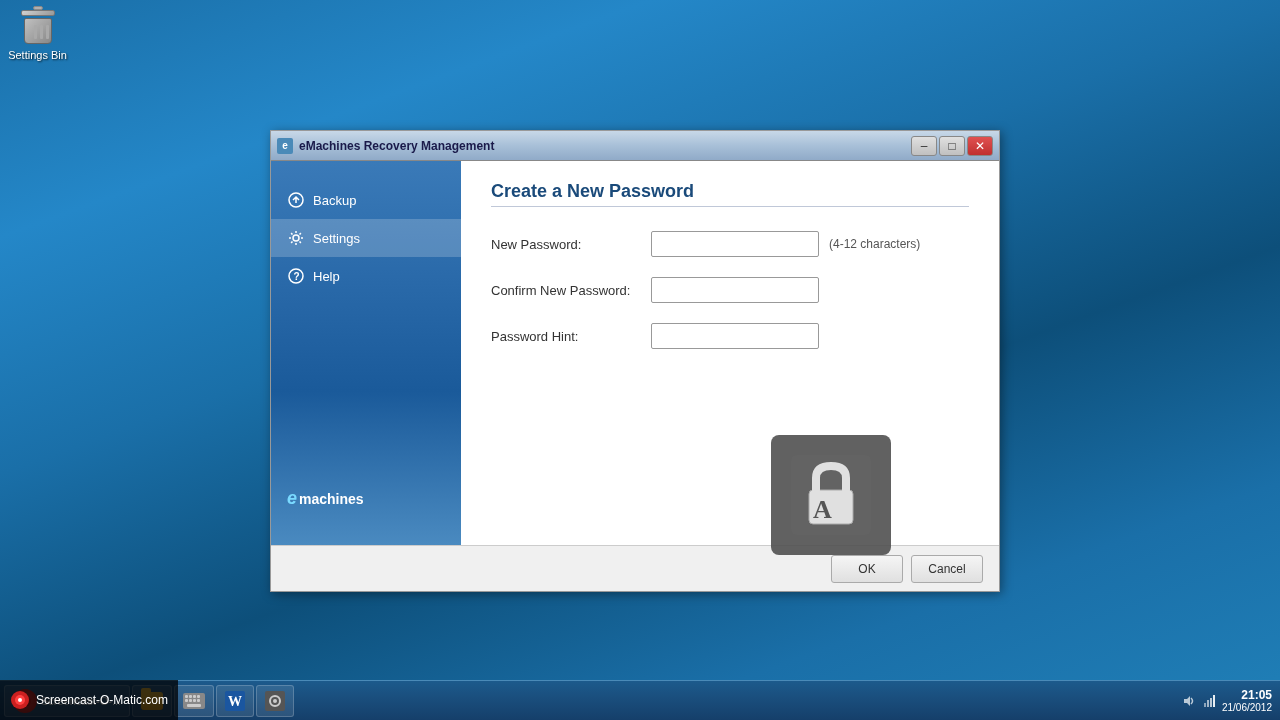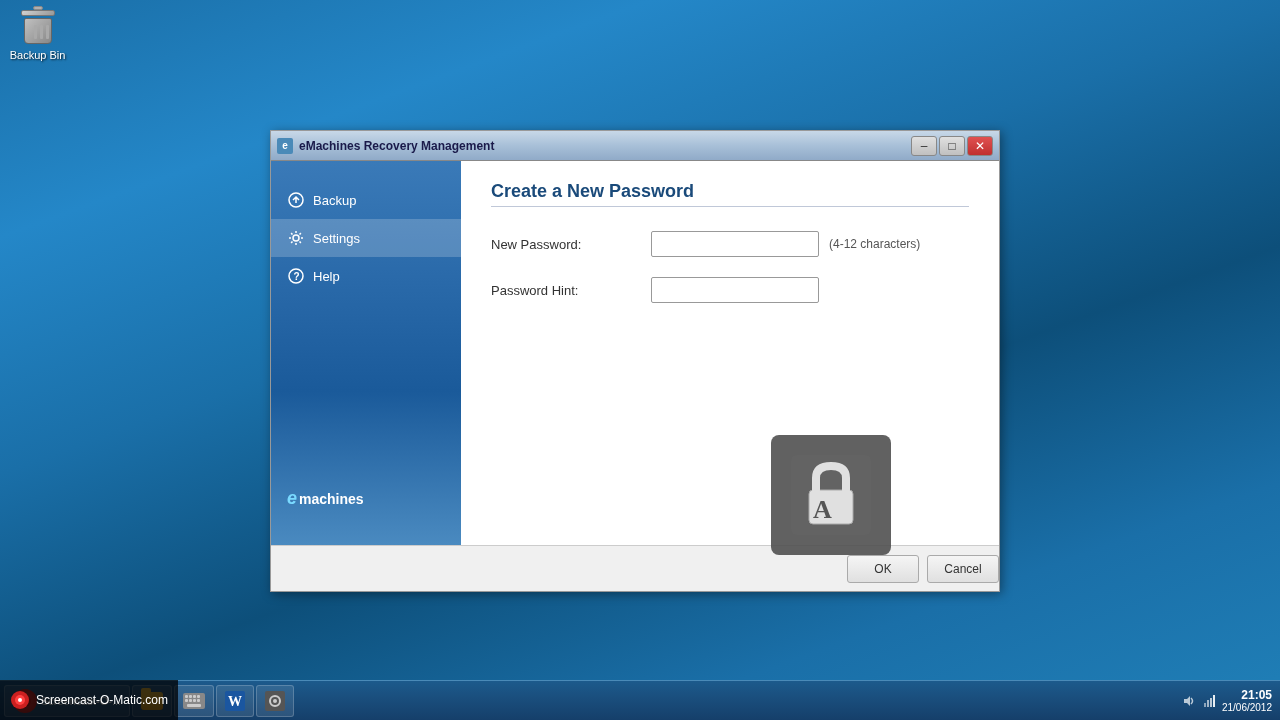--- a/index.html
+++ b/index.html
@@ -331,21 +331,21 @@
       font-size: 12px;
     }
 
     .window-footer {
       height: 46px;
       background: #f0f0f0;
       border-top: 1px solid #ccc;
       display: flex;
       align-items: center;
       justify-content: flex-end;
-      padding: 0 0;
+      padding: 0 16px;
       gap: 8px;
     }
     .footer-btn {
       height: 28px;
       min-width: 72px;
       padding: 0 16px;
       border: 1px solid #aaa;
       border-radius: 3px;
       background: linear-gradient(to bottom, #f5f5f5, #e0e0e0);
       font-size: 12px;
@@ -421,21 +421,21 @@
         <div class="recycle-bin-lid"></div>
         <div class="recycle-bin-body">
           <div class="recycle-bin-lines">
             <div class="recycle-line"></div>
             <div class="recycle-line"></div>
             <div class="recycle-line"></div>
           </div>
         </div>
       </div>
     </div>
-    <div class="icon-label">Backup Bin</div>
+    <div class="icon-label">Settings Bin</div>
   </div>
 
 
   <div class="app-window">
 
     <div class="title-bar">
       <div class="title-bar-icon">e</div>
       <div class="title-bar-text">eMachines Recovery Management</div>
       <div class="title-bar-buttons">
         <div class="tb-btn">–</div>
@@ -484,20 +484,24 @@
       <div class="main-panel">
         <div class="panel-title">Create a New Password</div>
         <div class="panel-divider"></div>
 
         <div class="form-row">
           <div class="form-label">New Password:</div>
           <input type="password" class="form-input" style="">
           <span class="form-hint">(4-12 characters)</span>
         </div>
 
+        <div class="form-row">
+          <div class="form-label">Confirm New Password:</div>
+          <input type="password" class="form-input" style="">
+        </div>
 
         <div class="form-row">
           <div class="form-label">Password Hint:</div>
           <input type="text" class="form-input" style="">
         </div>
 
         <div class="ime-overlay">
           <div class="ime-icon">
             <svg width="60" height="70" viewBox="0 0 60 70">
 

